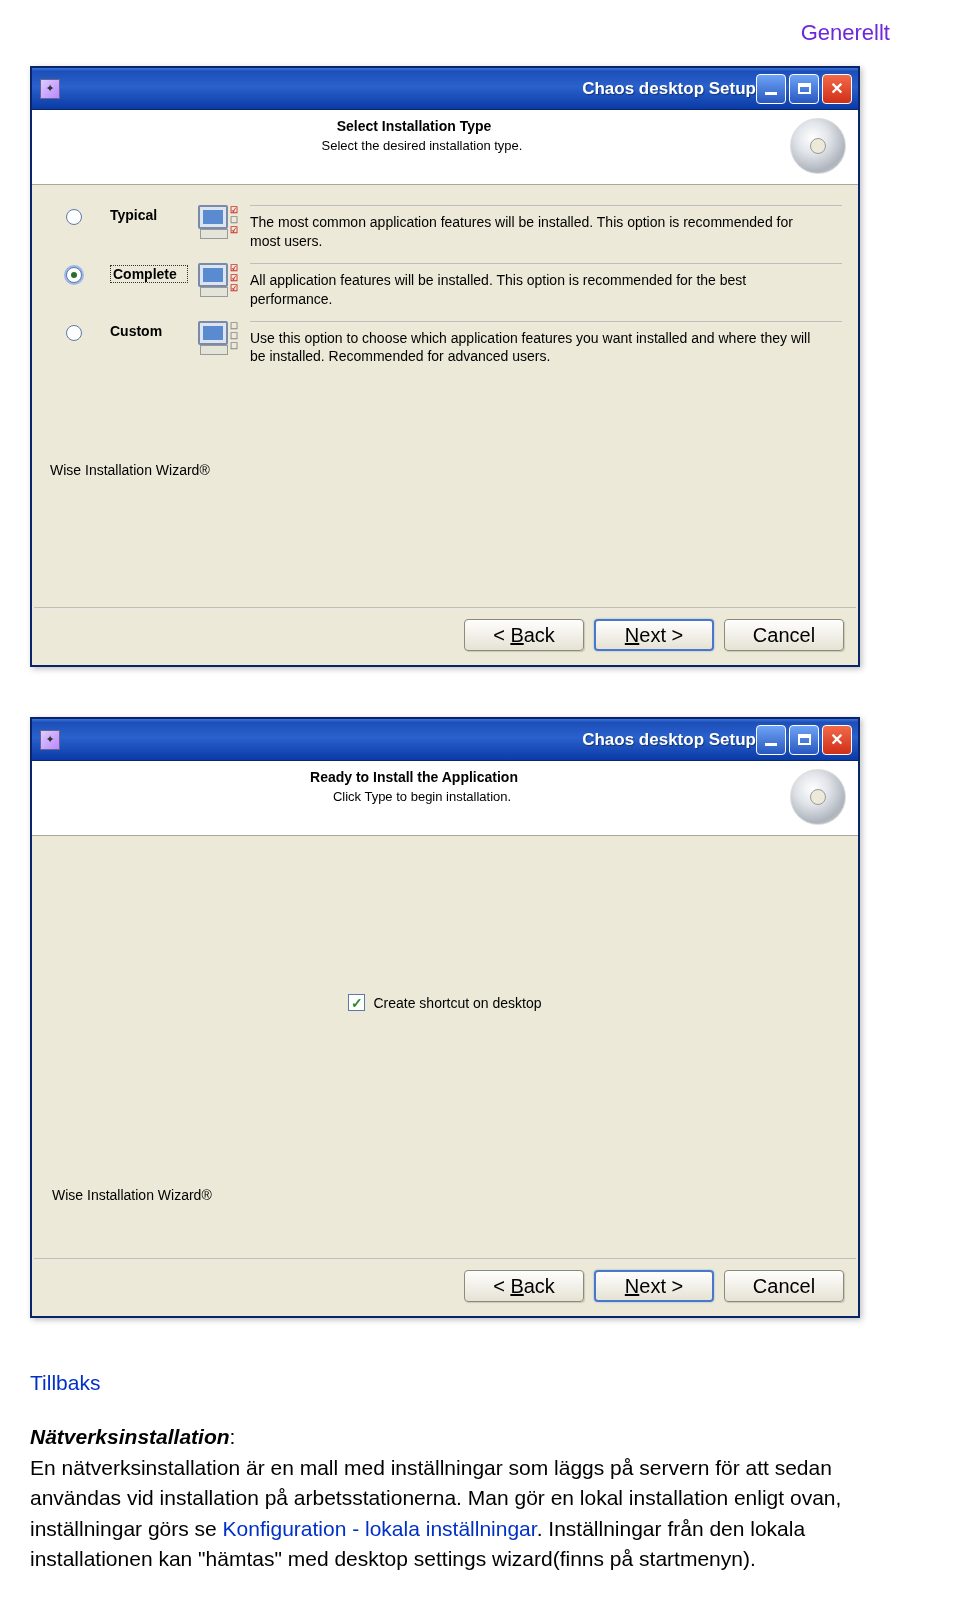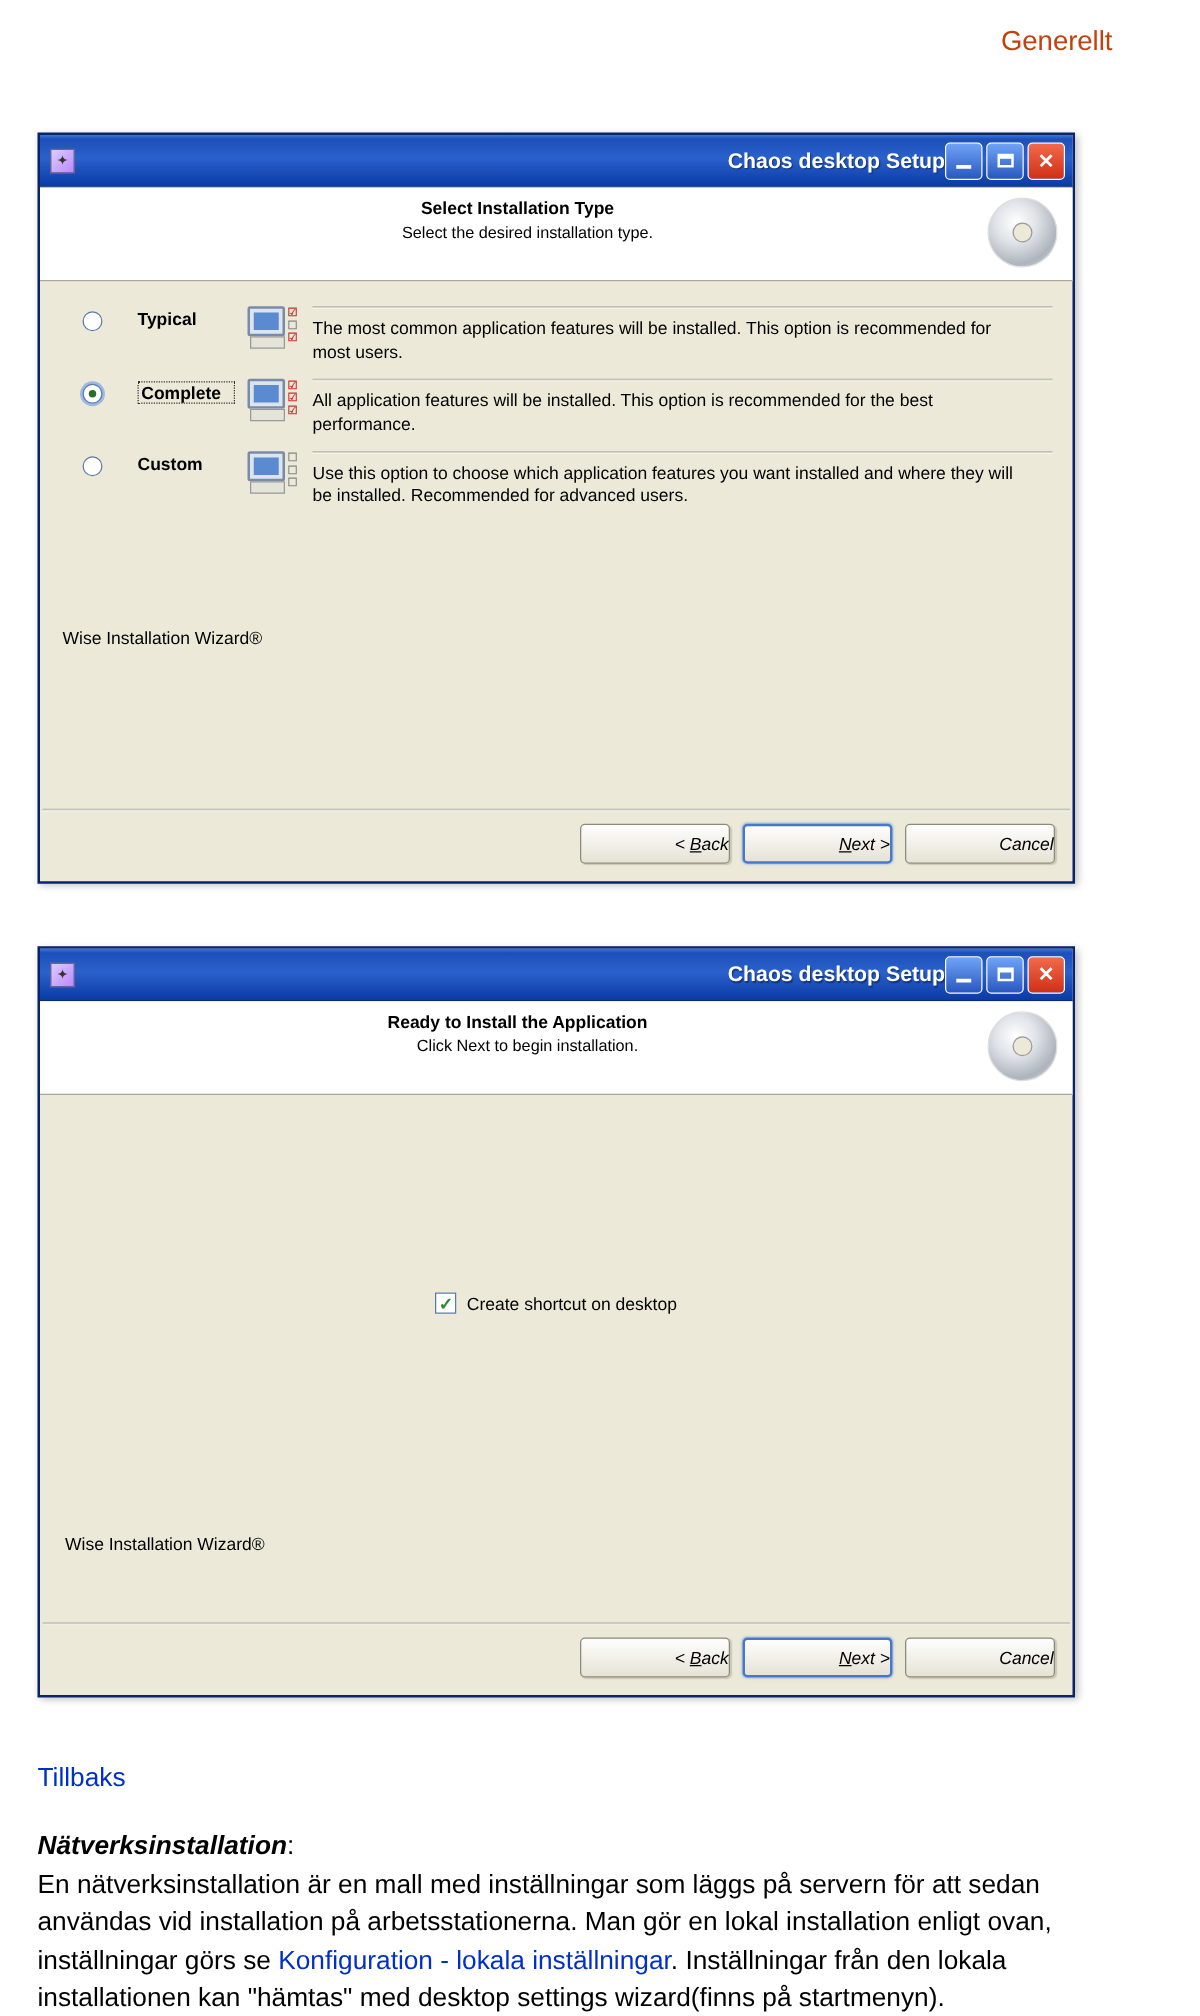--- a/index.html
+++ b/index.html
@@ -7,22 +7,22 @@
     background: #fff;
     font-family: Tahoma, Arial, sans-serif;
     width: 960px;
     margin: 0 auto;
     padding: 20px 60px 40px 30px;
     position: relative;
   }
   .page-header {
     text-align: right;
     font-size: 22px;
-    color: #c2410c;
-    margin-bottom: 60px;
+    color: #6d28d9;
+    margin-bottom: 20px;
     padding-right: 10px;
   }
   .window {
     border: 2px solid #0a246a;
     background: #ece9d8;
     box-shadow: 2px 2px 6px rgba(0,0,0,0.25);
     margin-bottom: 50px;
     width: 830px;
     font-size: 13px;
   }
@@ -160,24 +160,23 @@
   }
   .btn-row {
     display:flex; justify-content:flex-end; gap:10px;
     padding: 0 14px 14px 14px;
   }
   .btn {
     min-width:120px; height:32px;
     background:linear-gradient(to bottom,#fefefe,#e6e2d4);
     border:1px solid #8b8b7a;
     border-radius:4px;
-    font-size:14px;
-    display:flex; align-items:center; justify-content:flex-end;
+    font-size:20px;
+    display:flex; align-items:center; justify-content:center;
     box-shadow: 1px 1px 1px rgba(0,0,0,0.15);
-    font-style: italic;
   }
   .btn.default { border:2px solid #4a78c8; box-shadow: 0 0 2px #7aa8e8; }
   .u { text-decoration: underline; }
   .body-area2 { padding: 14px 18px 6px 18px; min-height: 420px; font-size:14px; }
   .note-text { line-height:1.45; max-width: 700px; }
   .checkbox-row {
     display:flex; align-items:center; justify-content:center;
     margin-top: 130px;
   }
   .checkbox {
@@ -295,21 +294,21 @@
         </div>
       <div class="win-btn max">
           <div class="maxbox"></div>
         </div>
       <div class="win-btn close">✕</div>
     </div>
   </div>
   <div class="header-strip">
     <div class="txt">
       <div class="head-title">Ready to Install the Application</div>
-      <div class="head-sub">Click Next to begin installation.</div>
+      <div class="head-sub">Click Type to begin installation.</div>
     </div>
     <div class="cd-icon"></div>
   </div>
   <div class="body-area2">
     <div style="height:14px;"></div>
     <div class="checkbox-row">
       <div class="checkbox">✓</div>
       <span>Create shortcut on desktop</span>
     </div>
     <div style="height:170px;"></div>

